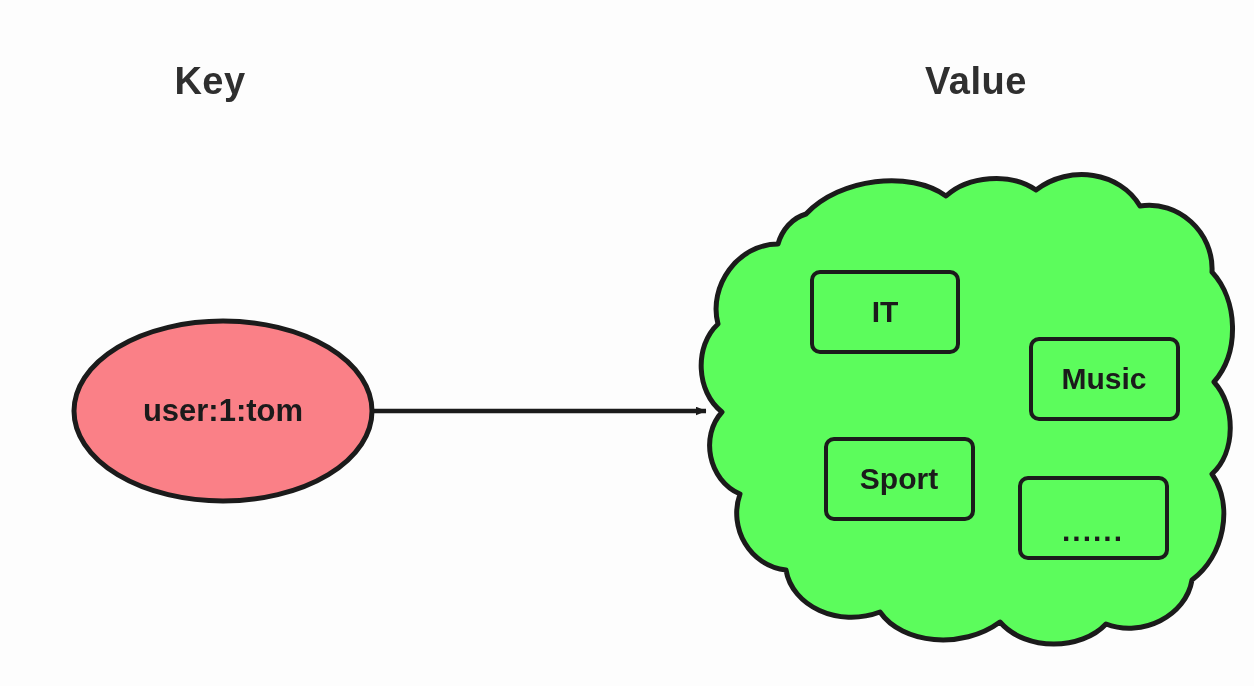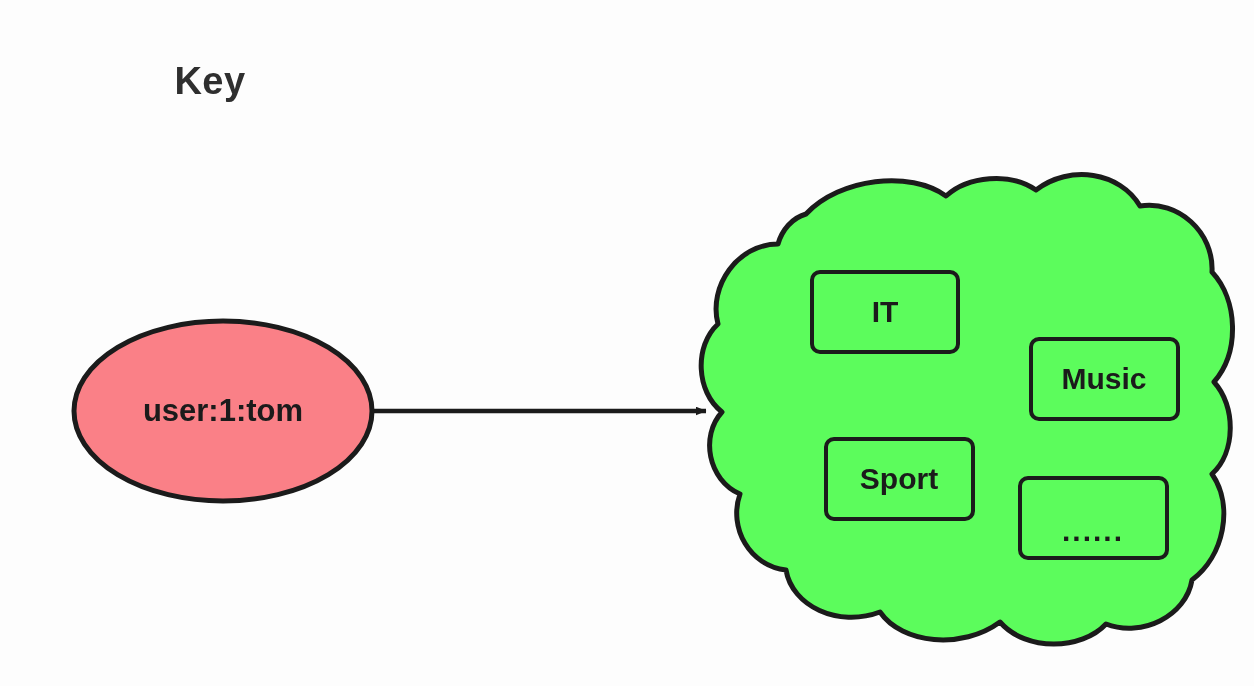--- a/index.html
+++ b/index.html
@@ -49,20 +49,21 @@
   .chip-label  { font-size: 30px; }
   .dots-label  { font-size: 30px; letter-spacing: 2px; }
 </style>
 </head>
 <body>
 
 <div id="canvas">
 
   <div class="heading" id="heading-key">Key</div>
 
+  <div class="heading" id="heading-value">Value</div>
 
   <svg id="diagram-svg" viewBox="0 0 1254 686" xmlns="http://www.w3.org/2000/svg">
 
     <defs>
       <marker id="arrowhead" markerWidth="11" markerHeight="9" refX="10.5" refY="4.5" orient="auto" markerUnits="userSpaceOnUse">
         <path d="M0,0 L11,4.5 L0,9 Z" fill="#1b1b1b"></path>
       </marker>
     </defs>
 
     <g>

